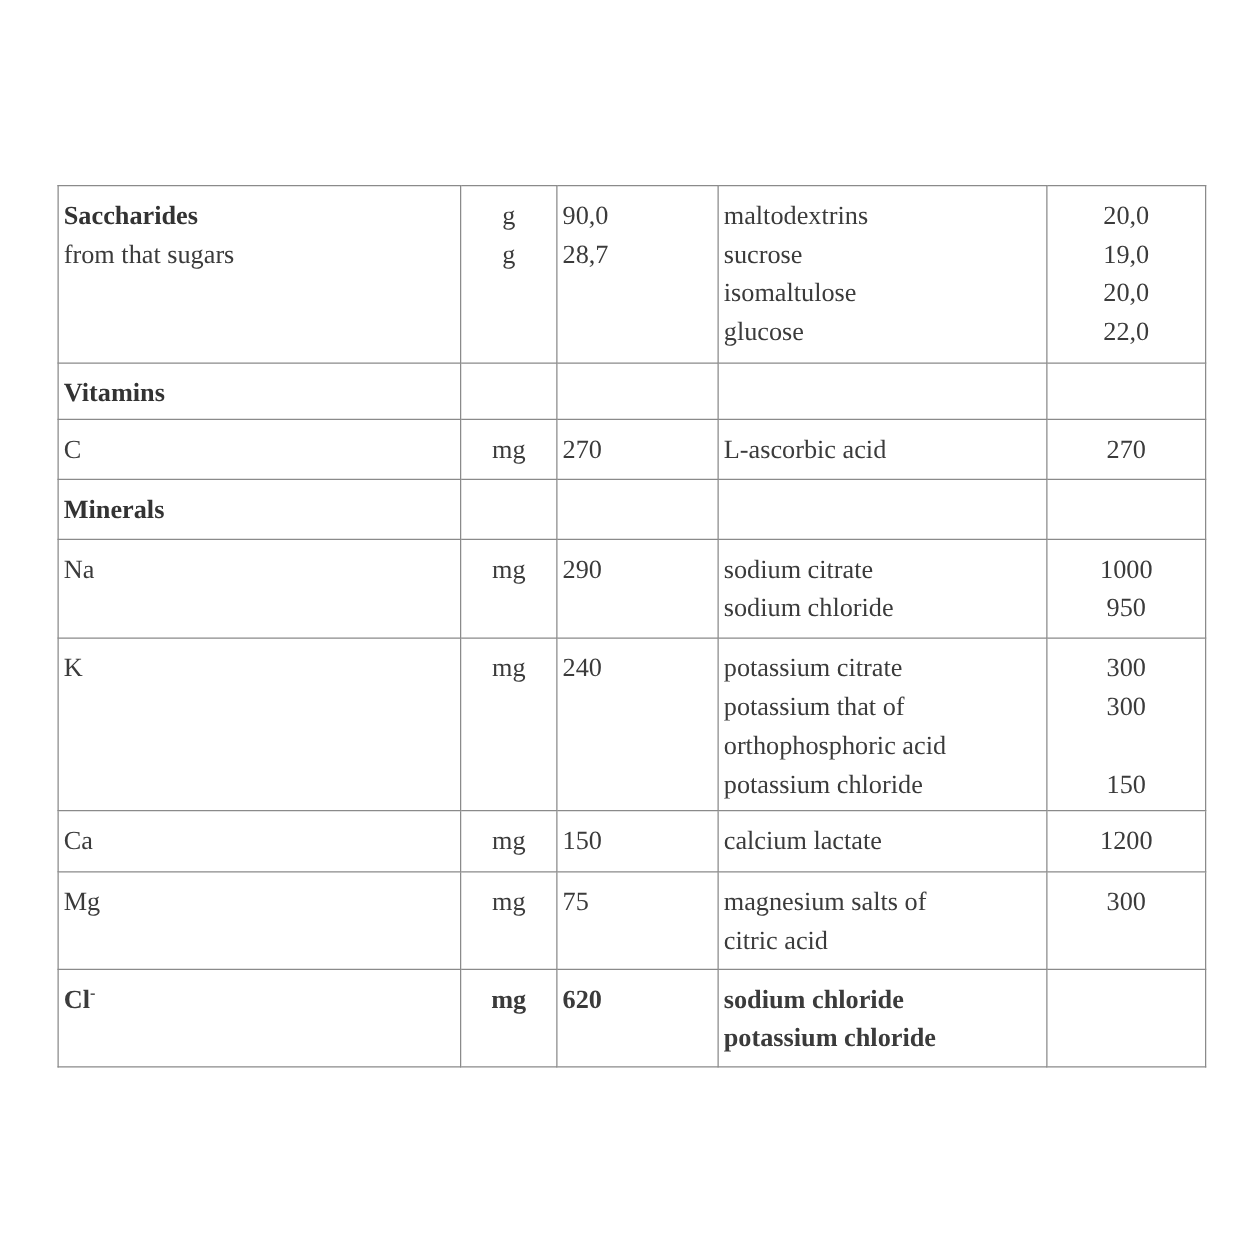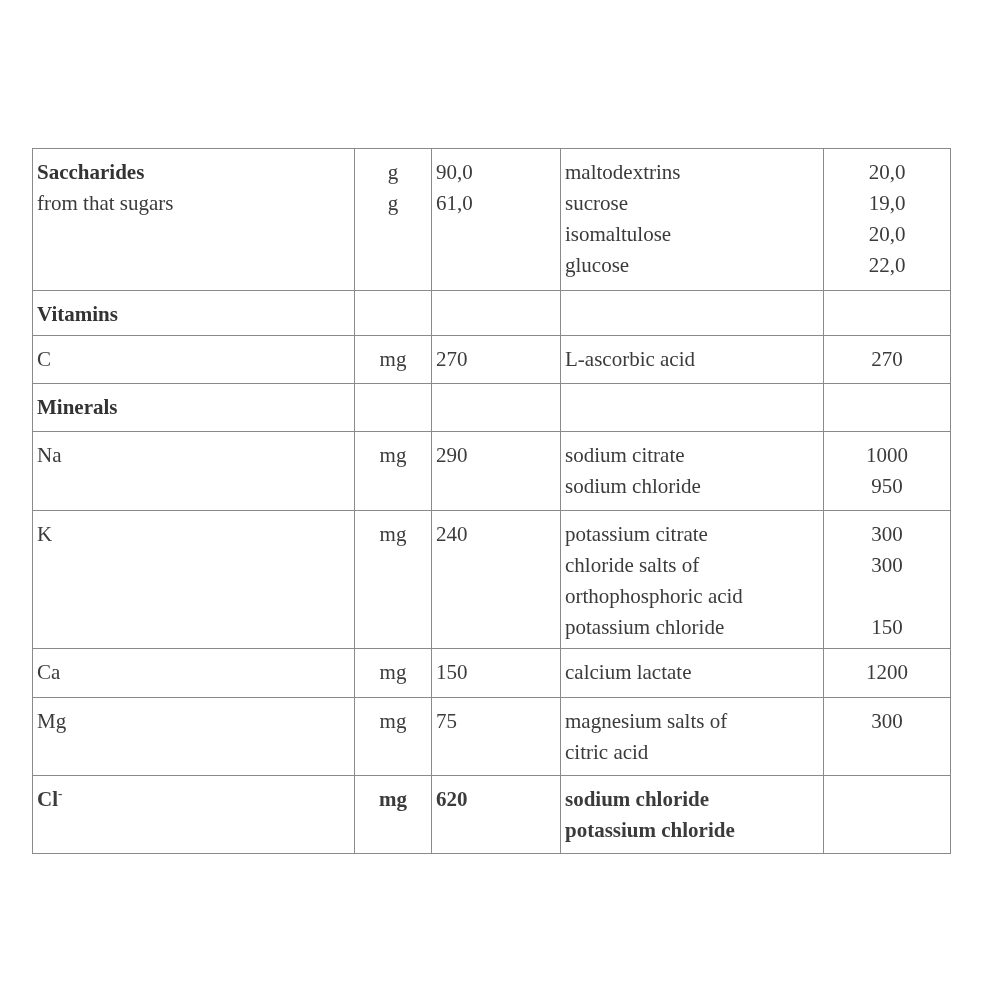--- a/index.html
+++ b/index.html
@@ -10,21 +10,21 @@
   .page {
     position: relative;
     width: 1000px;
     height: 1000px;
     background: #ffffff;
     overflow: hidden;
     font-family: "Liberation Serif", "DejaVu Serif", serif;
   }
   table.nutrition {
     position: absolute;
-    left: 32px;
+    left: 46px;
     top: 148px;
     width: 918px;
     border-collapse: collapse;
     table-layout: fixed;
     color: var(--text-color, #3b3b3b);
     font-size: 21px;
     filter: blur(0.25px);
   }
   table.nutrition td {
     border: 1px solid var(--border-color, #8a8a8a);
@@ -76,21 +76,21 @@
           <td class="c-name">
             <div class="line bold"><span>Saccharides</span></div>
             <div class="line"><span>from that sugars</span></div>
           </td>
           <td class="c-unit">
             <div class="line">g</div>
             <div class="line">g</div>
           </td>
           <td class="c-value">
             <div class="line">90,0</div>
-            <div class="line">61,0</div>
+            <div class="line">28,7</div>
           </td>
           <td class="c-ing">
             <div class="line">maltodextrins</div>
             <div class="line">sucrose</div>
             <div class="line">isomaltulose</div>
             <div class="line">glucose</div>
           </td>
           <td class="c-amt">
             <div class="line">20,0</div>
             <div class="line">19,0</div>
@@ -157,21 +157,21 @@
             <div class="line"><span>K</span></div>
           </td>
           <td class="c-unit">
             <div class="line">mg</div>
           </td>
           <td class="c-value">
             <div class="line">240</div>
           </td>
           <td class="c-ing">
             <div class="line">potassium citrate</div>
-            <div class="line">chloride salts of</div>
+            <div class="line">potassium that of</div>
             <div class="line">orthophosphoric acid</div>
             <div class="line">potassium chloride</div>
           </td>
           <td class="c-amt">
             <div class="line">300</div>
             <div class="line">300</div>
             <div class="line">&nbsp;</div>
             <div class="line">150</div>
           </td>
         </tr>

